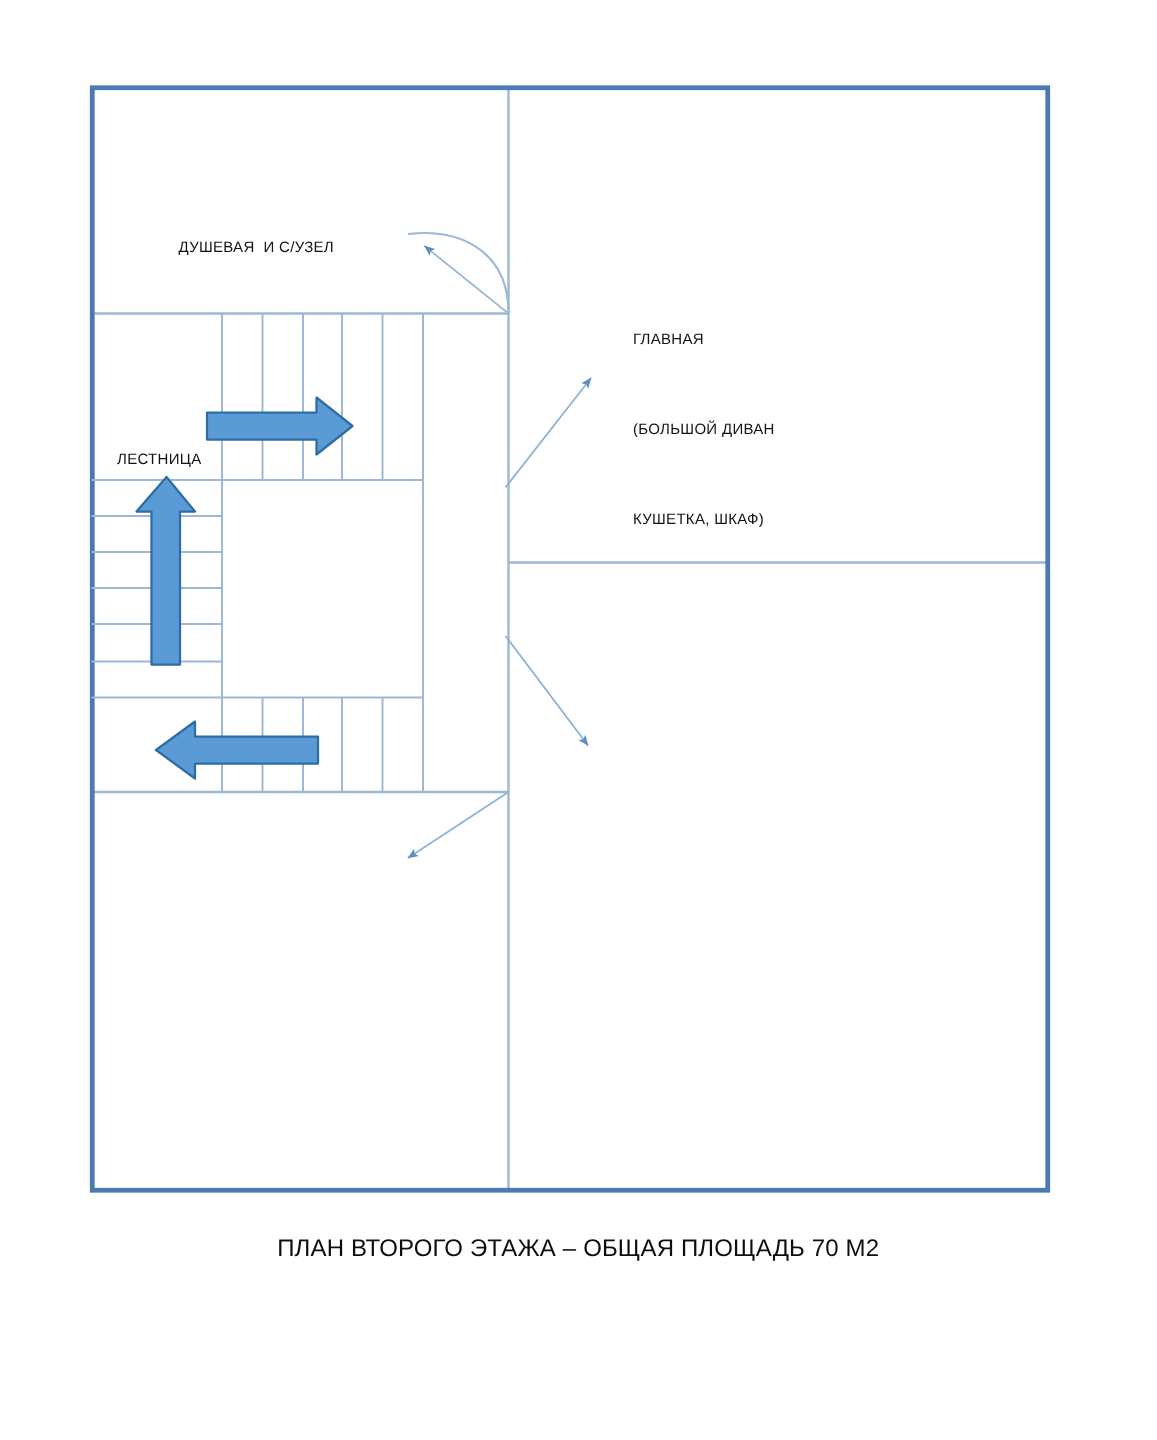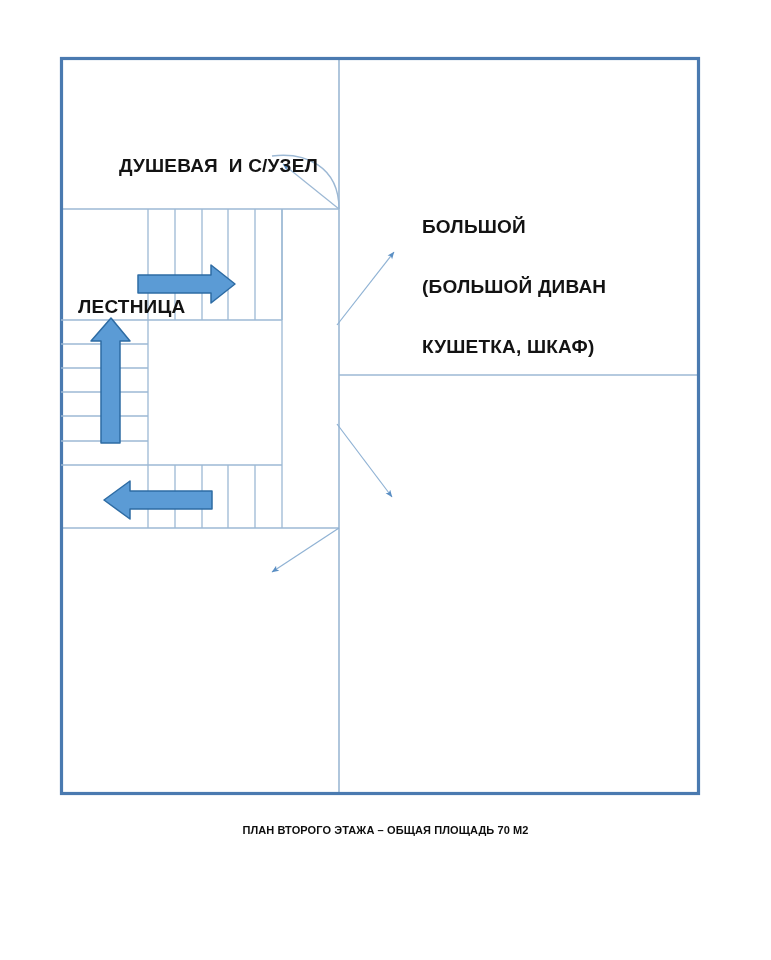--- a/index.html
+++ b/index.html
@@ -8,36 +8,35 @@
     width:771px;height:960px;overflow:hidden;
     font-family:"Liberation Sans","DejaVu Sans",sans-serif;
     color:#1a1a1a;
     position:relative;
   }
   #plan-root{position:absolute;left:0;top:0;width:771px;height:960px;}
   svg#plan-svg{position:absolute;left:0;top:0;width:771px;height:960px;display:block;}
 
   .roomlabel{
     position:absolute;
-    font-size:19px;
+    font-size:10px;
     letter-spacing:0.2px;
     line-height:20px;
     color:#131313;
     white-space:pre;
     font-family:"Liberation Sans","DejaVu Sans",sans-serif;
-    font-weight:bold;
   }
   .roomlabel span{display:block;white-space:pre;}
 
   #caption{
     position:absolute;
     left:0;top:824px;width:771px;
     text-align:center;
-    font-size:11px;
-    font-weight:bold;
+    font-size:16px;
+    font-weight:normal;
     letter-spacing:0.1px;
     color:#0d0d0d;
     font-family:"Liberation Sans","DejaVu Sans",sans-serif;
     white-space:pre;
   }
 </style>
 </head>
 <body>
 
 <div id="plan-root">
@@ -111,21 +110,21 @@
 
       <line x1="339" y1="528" x2="272" y2="572" stroke="#8fb2d4" stroke-width="1.2" marker-end="url(#thin-head)"></line>
     </g>
   </svg>
 
   <div class="roomlabel" style="left:119px;top:116px;">
     <span>ДУШЕВАЯ  И С/УЗЕЛ</span>
   </div>
 
   <div class="roomlabel" style="left:422px;top:177px;">
-    <span>БОЛЬШОЙ</span>
+    <span>ГЛАВНАЯ</span>
     <span>(БОЛЬШОЙ ДИВАН</span>
     <span>КУШЕТКА, ШКАФ)</span>
   </div>
 
 
   <div class="roomlabel" style="left:108px;top:623px;">
   </div>
 
   <div class="roomlabel" style="left:78px;top:257px;">
     <span>ЛЕСТНИЦА</span>

